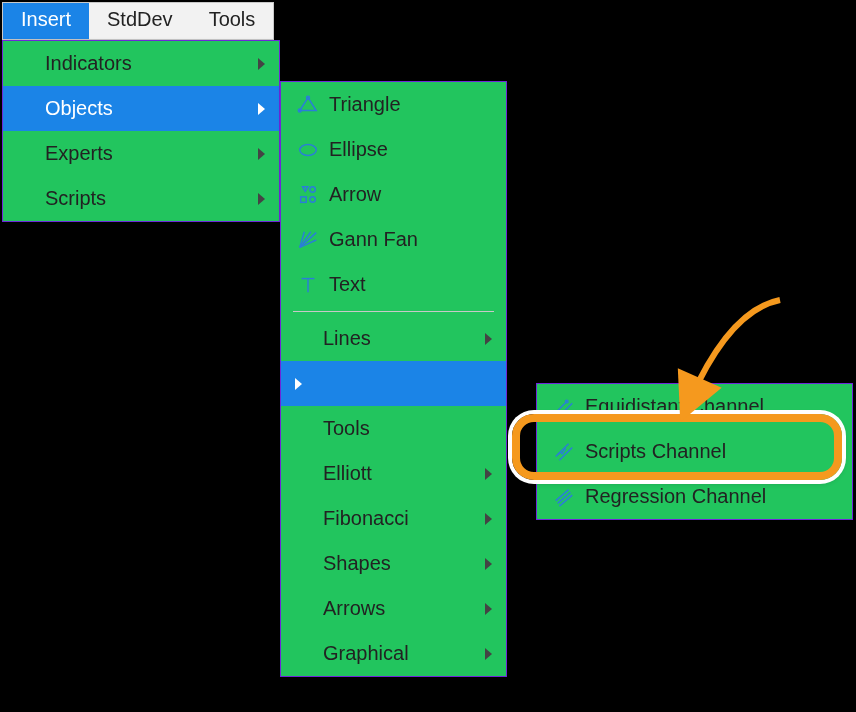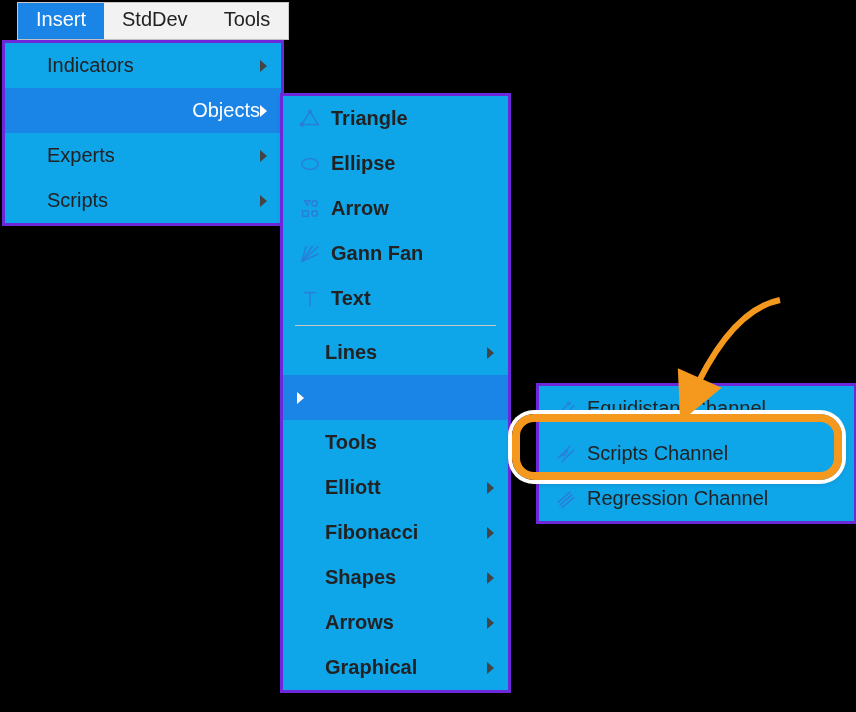--- a/index.html
+++ b/index.html
@@ -9,40 +9,40 @@
     font-family: "Segoe UI", Arial, sans-serif;
     font-size: 20px;
     color: #222;
     width: 856px;
     height: 712px;
     overflow: hidden;
     position: relative;
   }
   .menubar {
     position: absolute;
-    left: 17px;
+    left: 2px;
     top: 2px;
     height: 36px;
     display: flex;
     background: #f2f2f2;
     border: 1px solid #c8c8c8;
   }
   .menubar-item {
     padding: 5px 18px;
     cursor: default;
   }
   .menubar-item.active {
     background: #1b84e7;
     color: #fff;
   }
 
   .submenu {
     position: absolute;
-    background: #0ea5e9;
-    border: 3px solid #6d28d9;
+    background: #22c55e;
+    border: 1px solid #6d28d9;
     box-shadow: 2px 2px 4px rgba(0,0,0,0.25);
   }
   .submenu.level1 {
     left: 2px;
     top: 40px;
     width: 276px;
   }
   .submenu .item {
     display: flex;
     align-items: center;
@@ -57,21 +57,20 @@
     justify-content: center;
     align-items: center;
   }
   .submenu .item .label {
     flex: 1;
     padding-left: 8px;
   }
   .submenu .item.active {
     background: #1b84e7;
     color: #fff;
-    text-align: right;
   }
   .submenu .item.indent .label {
     padding-left: 28px;
   }
   .chevron {
     width: 0; height: 0;
     border-top: 6px solid transparent;
     border-bottom: 6px solid transparent;
     border-left: 7px solid #444;
     margin-right: 4px;
@@ -80,23 +79,22 @@
     border-left-color: #fff;
   }
   .sep {
     height: 1px;
     margin: 4px 12px;
     background: #c8c8c8;
   }
 
   .submenu.level2 {
     left: 280px;
-    top: 93px;
+    top: 81px;
     width: 225px;
-    font-weight: bold;
   }
   .submenu.level3 {
     left: 536px;
     top: 383px;
     width: 315px;
   }
 
   svg.icon-svg {
     width: 22px;
     height: 22px;

